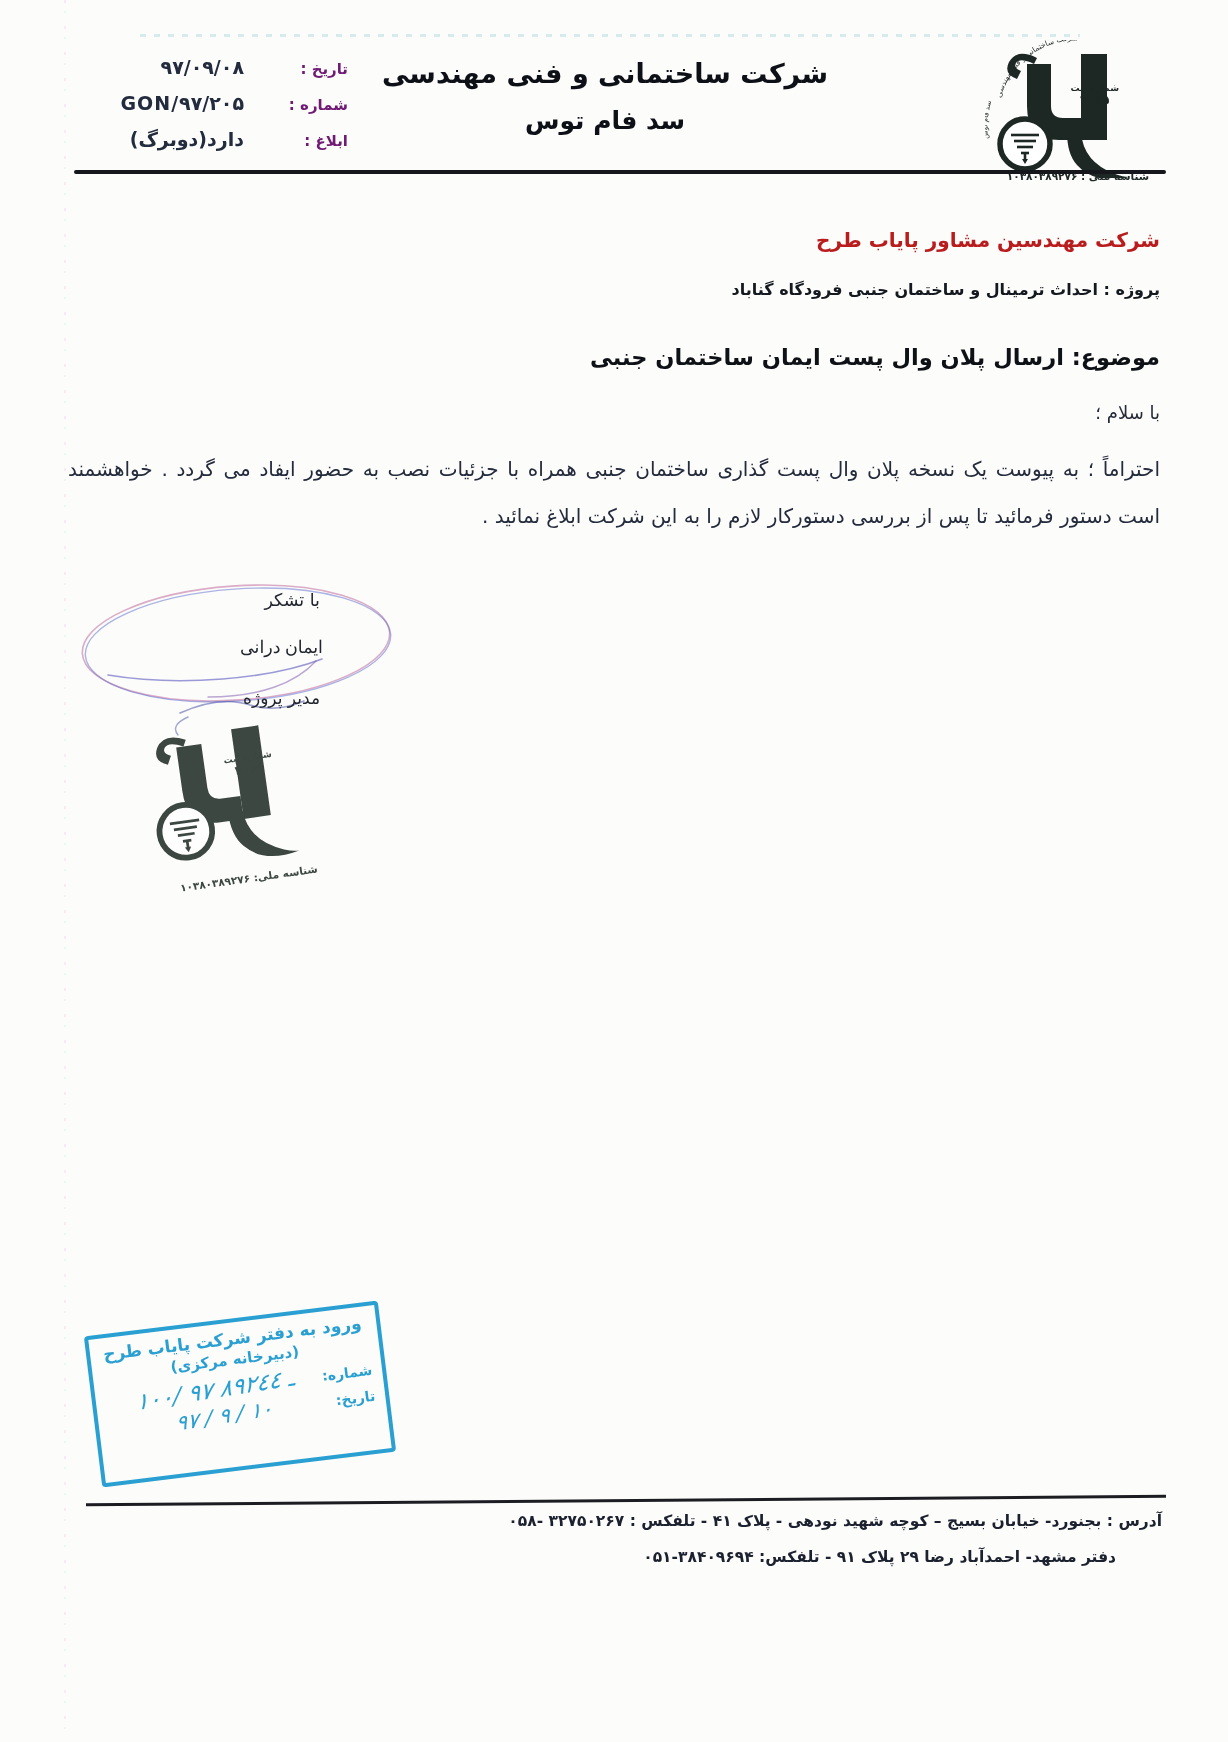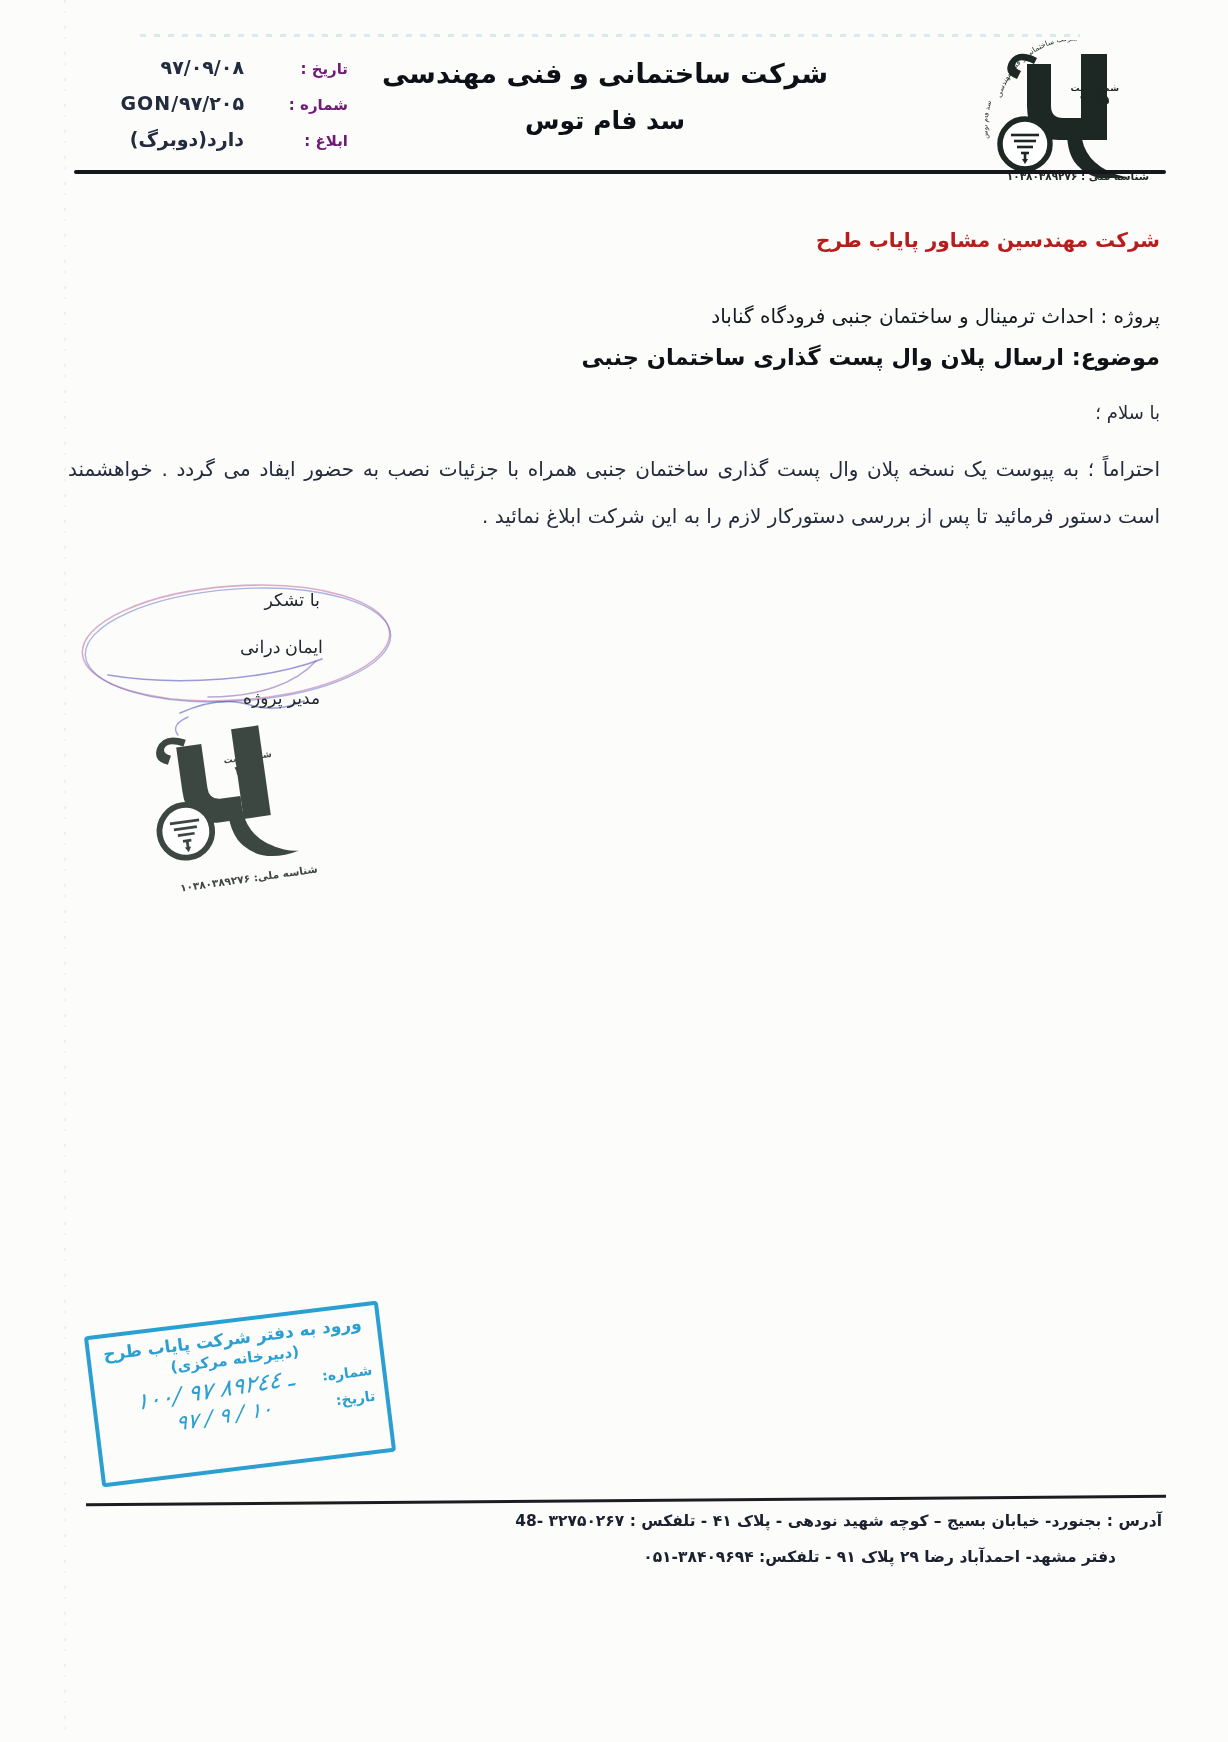--- a/index.html
+++ b/index.html
@@ -29,21 +29,21 @@
   
   .logo-box{position:absolute;}
   .logo-box .regtxt{position:absolute;direction:rtl;text-align:center;line-height:1.1;}
   .logo-box .regtxt .rl{font-size:9px;font-weight:bold;}
   .logo-box .regtxt .rn{font-size:12px;font-weight:bold;}
   .logo-box .natid{position:absolute;bottom:-4px;right:0;left:0;text-align:center;font-size:10.5px;font-weight:bold;direction:rtl;white-space:nowrap;}
   .logo-head{left:985px;top:40px;width:186px;height:138px;color:#1d2724;}
   
   .body-block{position:absolute;right:68px;left:68px;direction:rtl;text-align:right;}
   .recipient{top:228px;font-size:20px;font-weight:bold;color:#b91c1c;}
-  .project{top:304px;font-size:20px;font-weight:normal;color:#14181f;}
+  .project{top:280px;font-size:16px;font-weight:bold;color:#14181f;}
   .subject{top:344px;font-size:22.5px;font-weight:bold;color:#0e1116;}
   .salutation{top:402px;font-size:18px;color:#262b38;}
   .paragraph{top:446px;font-size:20px;color:#242b3c;line-height:47px;}
   .paragraph .j{text-align:justify;text-align-last:justify;}
   
   .sig-text{position:absolute;direction:rtl;text-align:right;color:#22262f;z-index:3;}
   .sig-thanks{right:908px;top:590px;font-size:17.5px;}
   .sig-name{right:905px;top:637px;font-size:17.5px;font-family:Liberation Serif, serif;}
   .sig-role{right:908px;top:688px;font-size:17px;}
   .sig-strokes{position:absolute;left:60px;top:555px;width:420px;height:260px;z-index:2;pointer-events:none;}
@@ -135,21 +135,21 @@
       <div class="rl">شماره ثبت</div>
       <div class="rn">۴۰۶۵</div>
     </div>
     <div class="natid">شناسه ملی : ۱۰۳۸۰۳۸۹۲۷۶</div>
   </div>
 
   <div class="hdr-rule"></div>
 
   <div class="body-block recipient">شرکت مهندسین مشاور پایاب طرح</div>
   <div class="body-block project">پروژه : احداث ترمینال و ساختمان جنبی فرودگاه گناباد</div>
-  <div class="body-block subject">موضوع: ارسال پلان وال پست گذاری ساختمان جنبی</div>
+  <div class="body-block subject">موضوع: ارسال پلان وال پست ایمان ساختمان جنبی</div>
   <div class="body-block salutation">با سلام ؛</div>
   <div class="body-block paragraph">
     <div class="j">احتراماً ؛ به پیوست یک نسخه پلان وال پست گذاری ساختمان جنبی همراه با جزئیات نصب به حضور ایفاد می گردد . خواهشمند</div>
     <div>است دستور فرمائید تا پس از بررسی دستورکار لازم را به این شرکت ابلاغ نمائید .</div>
   </div>
 
   <svg class="sig-strokes" viewBox="0 0 420 260">
     <g fill="none" stroke-linecap="round">
       <ellipse cx="176" cy="88" rx="154" ry="57" transform="rotate(-4 176 88)" stroke="#c06a9c" stroke-width="1.6" opacity=".55"></ellipse>
       <ellipse cx="178" cy="90" rx="153" ry="56" transform="rotate(-4 178 90)" stroke="#5b6bd0" stroke-width="1.4" opacity=".5"></ellipse>
@@ -198,16 +198,16 @@
       <span class="slabel">شماره:</span>
       <span class="hand">۱۰۰/ ۹۷ ـ ۸۹۲٤٤</span>
     </div>
     <div class="srow">
       <span class="slabel">تاریخ:</span>
       <span class="hand date">۹۷ / ۹ / ۱۰</span>
     </div>
   </div>
 
   <div class="ftr-rule"></div>
-  <div class="ftr ftr1">آدرس : بجنورد- خیابان بسیج – کوچه شهید نودهی - پلاک ۴۱ - تلفکس : ۳۲۷۵۰۲۶۷ -48</div>
+  <div class="ftr ftr1">آدرس : بجنورد- خیابان بسیج – کوچه شهید نودهی - پلاک ۴۱ - تلفکس : ۳۲۷۵۰۲۶۷ -۰۵۸</div>
   <div class="ftr ftr2">دفتر مشهد- احمدآباد رضا ۲۹ پلاک ۹۱ - تلفکس: ۳۸۴۰۹۶۹۴-۰۵۱</div>
 
 </div>
 
 </body></html>

